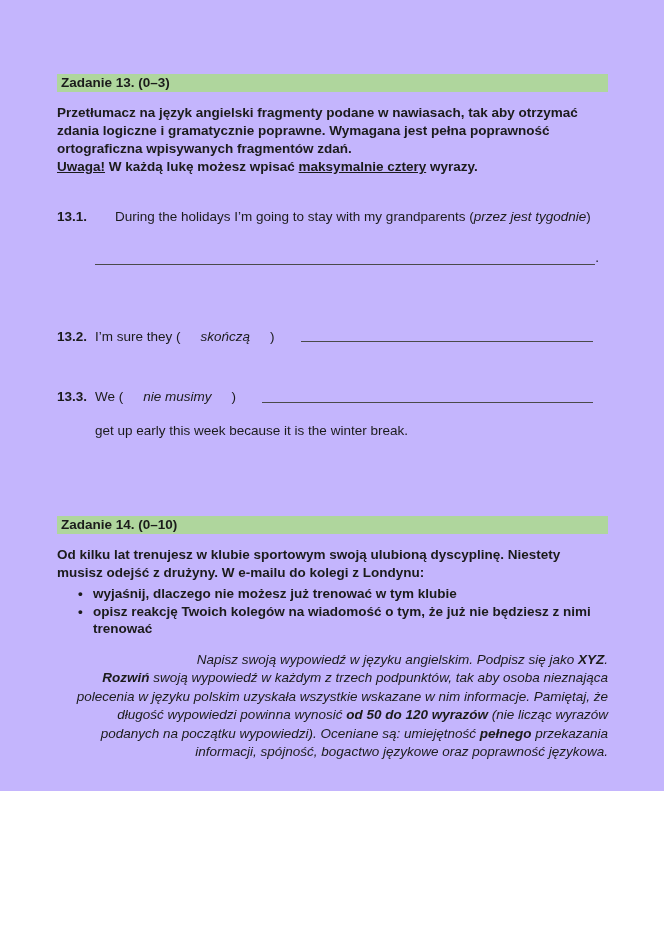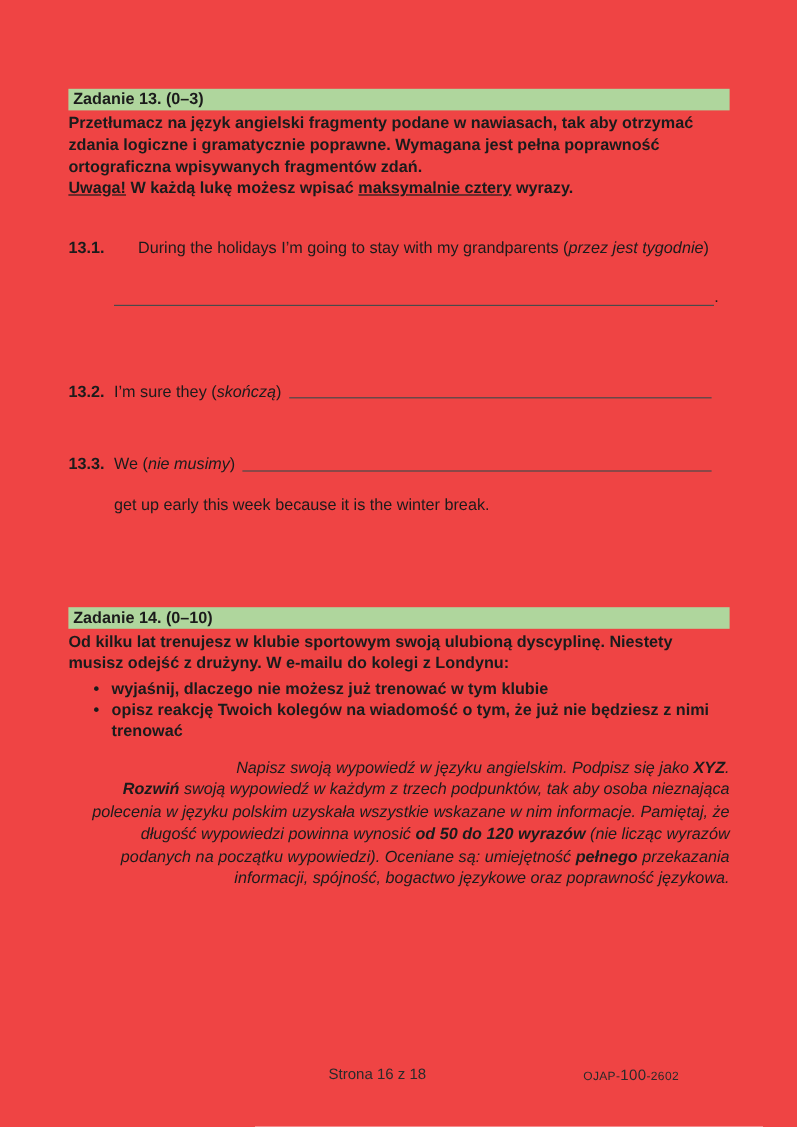--- a/index.html
+++ b/index.html
@@ -1,52 +1,52 @@
 <!DOCTYPE html>
 <html><head>
 <meta charset="utf-8">
 <style>
   * { margin:0; padding:0; box-sizing:border-box; }
   html,body { background:#fff; }
   .page {
     position:relative;
-    width:664px; height:939px;
-    background:#ef4444;
+    width:664px; height:791px;
+    background:#c4b5fd;
     font-family:"Liberation Sans", sans-serif;
     color:#1b1b1b;
     overflow:hidden;
   }
   .content {
     position:absolute; left:57px; top:74px; width:551px;
   }
   .task-header {
     background:#afd69d;
     font-weight:bold;
     font-size:13.5px;
     line-height:18px;
     height:18px;
     padding-left:4px;
   }
   .intro {
-    margin-top:2px;
+    margin-top:12px;
     font-weight:bold;
     font-size:13.5px;
     line-height:18px;
   }
   .note { display:block; }
   .u { text-decoration:underline; }
   .q-row {
     display:flex;
     font-size:13.5px;
     line-height:17.5px;
     padding-right:15px;
   }
   .q-num { flex:none; width:38px; font-weight:bold; }
   .q-body { flex:1; }
-  .q-body.with-line { display:flex; }
+  .q-body.with-line { display:flex;gap:20px; }
   .q-body i { font-style:italic; }
   .fill-line {
     flex:1;
     border-bottom:1px solid #4a4a4a;
     margin:0 0 3px 6px;
   }
   .blank-row {
     display:flex;
     margin:24px 0 0 38px;
     padding-right:9px;

